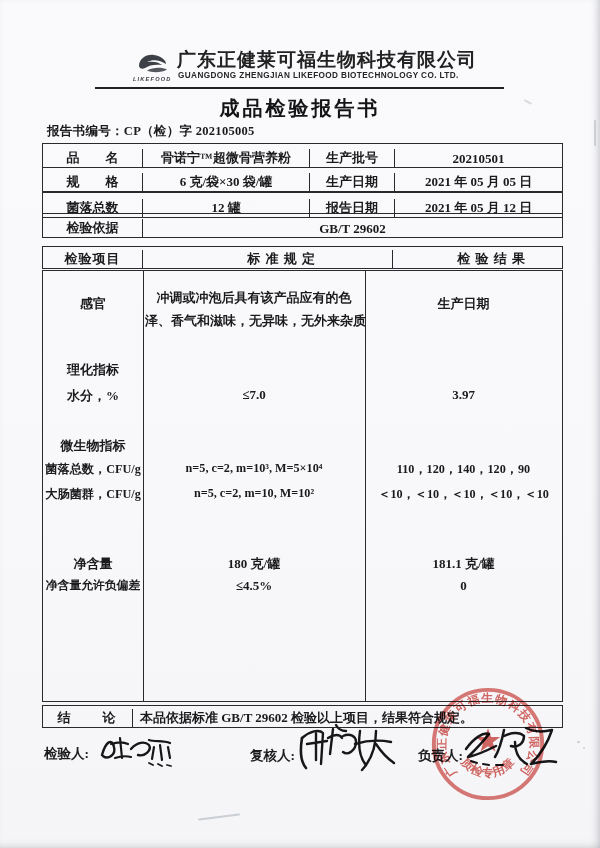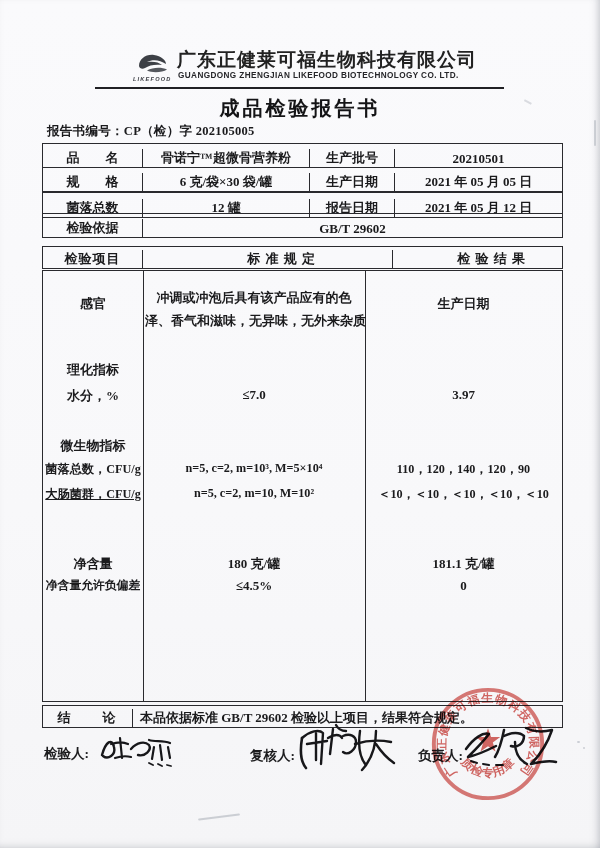--- a/index.html
+++ b/index.html
@@ -142,21 +142,21 @@
     </div>
   </div>
 
   <div class="t tE">
     <div class="colE colE1">
       <div class="it bold" style="top:24px;">感官</div>
       <div class="it bold" style="top:90px;">理化指标</div>
       <div class="it" style="top:116px;">水分，%</div>
       <div class="it bold" style="top:166px;">微生物指标</div>
       <div class="it sm" style="top:190px;">菌落总数，CFU/g</div>
-      <div class="it sm" style="top:215px;text-decoration:underline;">大肠菌群，CFU/g</div>
+      <div class="it sm" style="top:215px;">大肠菌群，CFU/g</div>
       <div class="it bold" style="top:284px;">净含量</div>
       <div class="it sm" style="top:307px;font-size:11.8px;">净含量允许负偏差</div>
     </div>
     <div class="colE colE2">
       <div class="it left" style="top:41px;">泽、香气和滋味，无异味，无外来杂质</div>
       <div class="it" style="top:18px;">冲调或冲泡后具有该产品应有的色</div>
       <div class="it" style="top:116px;">≤7.0</div>
       <div class="it sm" style="top:190px;">n=5, c=2, m=10³, M=5×10⁴</div>
       <div class="it sm" style="top:215px;">n=5, c=2, m=10, M=10²</div>
       <div class="it" style="top:284px;">180 克/罐</div>

